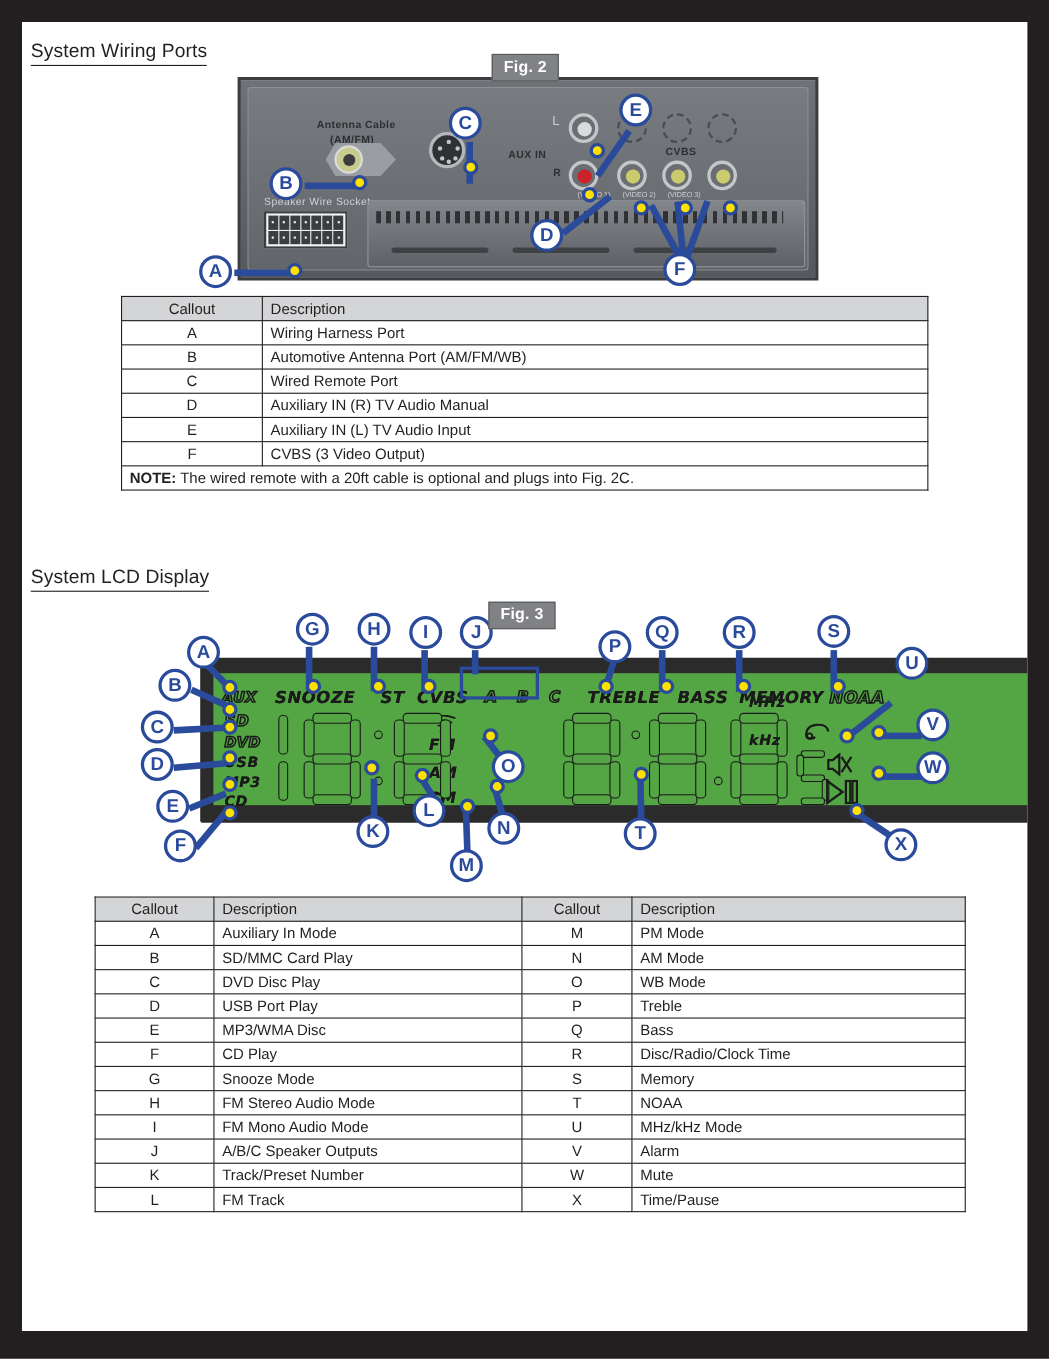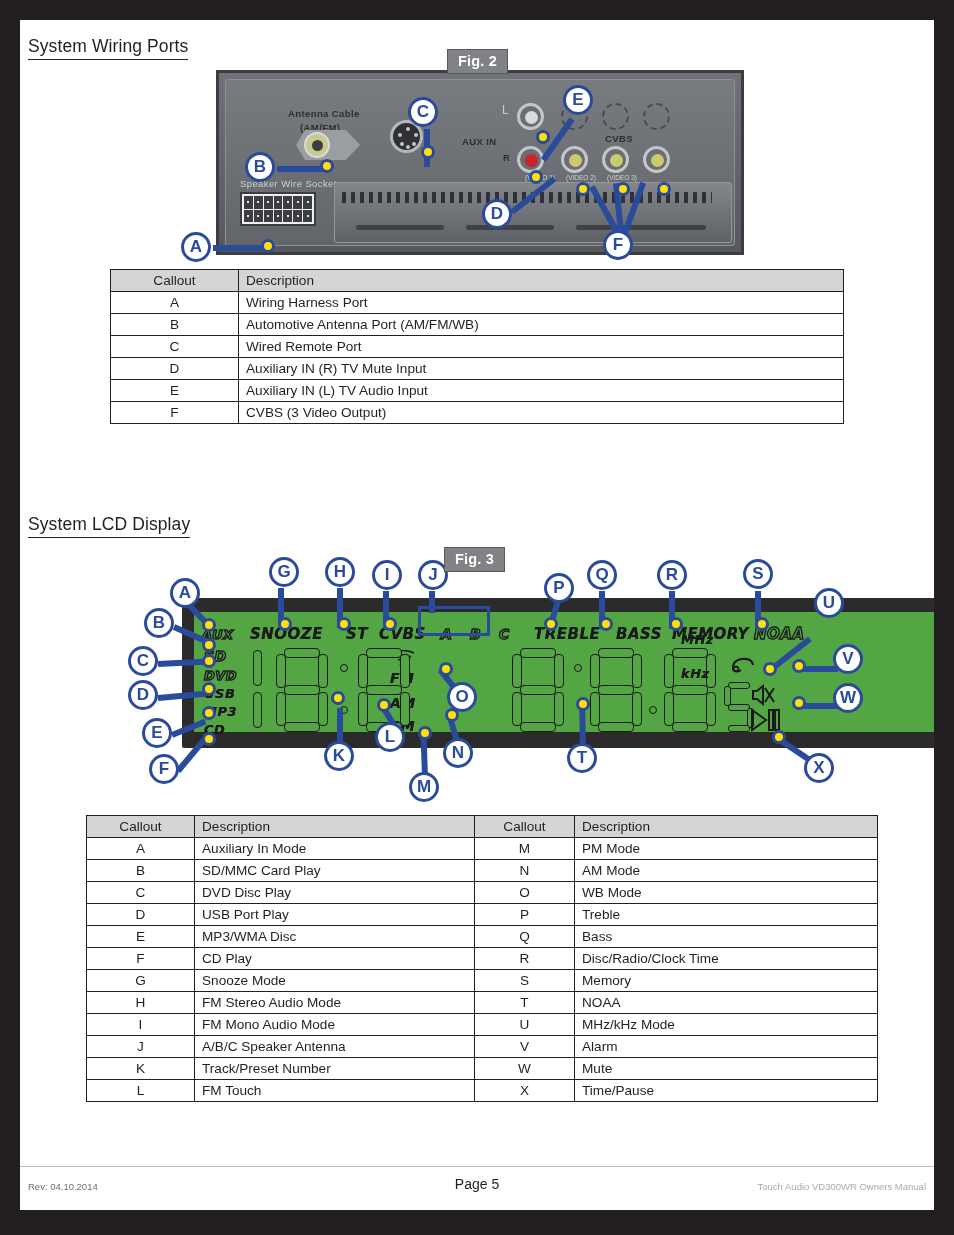--- a/index.html
+++ b/index.html
@@ -414,29 +414,32 @@
       <tr>
         <td class="c-call">B</td>
         <td class="c-desc">Automotive Antenna Port (AM/FM/WB)</td>
       </tr>
       <tr>
         <td class="c-call">C</td>
         <td class="c-desc">Wired Remote Port</td>
       </tr>
       <tr>
         <td class="c-call">D</td>
-        <td class="c-desc">Auxiliary IN (R) TV Mute Input</td>
+        <td class="c-desc">Auxiliary IN (R) TV Audio Manual</td>
       </tr>
       <tr>
         <td class="c-call">E</td>
         <td class="c-desc">Auxiliary IN (L) TV Audio Input</td>
       </tr>
       <tr>
         <td class="c-call">F</td>
         <td class="c-desc">CVBS (3 Video Output)</td>
+      </tr>
+      <tr>
+        <td class="note-cell" colspan="2"><b>NOTE:</b><span> The wired remote with a 20ft cable is optional and plugs into Fig. 2C.</span></td>
       </tr>
     </tbody>
   </table>
 
   <div class="section-heading" style="left:8px; top:494px;">
     <span class="hu">System LCD Display</span>
   </div>
 
   <div class="fig-chip" style="left:424px; top:527px;">Fig. 3</div>
 
@@ -729,38 +732,33 @@
           <td class="c-desc">NOAA</td>
         </tr>
         <tr>
           <td class="c-call">I</td>
           <td class="c-desc">FM Mono Audio Mode</td>
           <td class="c-call">U</td>
           <td class="c-desc">MHz/kHz Mode</td>
         </tr>
         <tr>
           <td class="c-call">J</td>
-          <td class="c-desc">A/B/C Speaker Antenna</td>
+          <td class="c-desc">A/B/C Speaker Outputs</td>
           <td class="c-call">V</td>
           <td class="c-desc">Alarm</td>
         </tr>
         <tr>
           <td class="c-call">K</td>
           <td class="c-desc">Track/Preset Number</td>
           <td class="c-call">W</td>
           <td class="c-desc">Mute</td>
         </tr>
         <tr>
           <td class="c-call">L</td>
-          <td class="c-desc">FM Touch</td>
+          <td class="c-desc">FM Track</td>
           <td class="c-call">X</td>
           <td class="c-desc">Time/Pause</td>
         </tr>
       </tbody>
   </table>
 
-  <div id="footer">
-    <div class="f-left">Rev: 04.10.2014</div>
-    <div class="f-mid">Page 5</div>
-    <div class="f-right">Touch Audio VD300WR Owners Manual</div>
-  </div>
 
 </div>
 
 </body></html>

